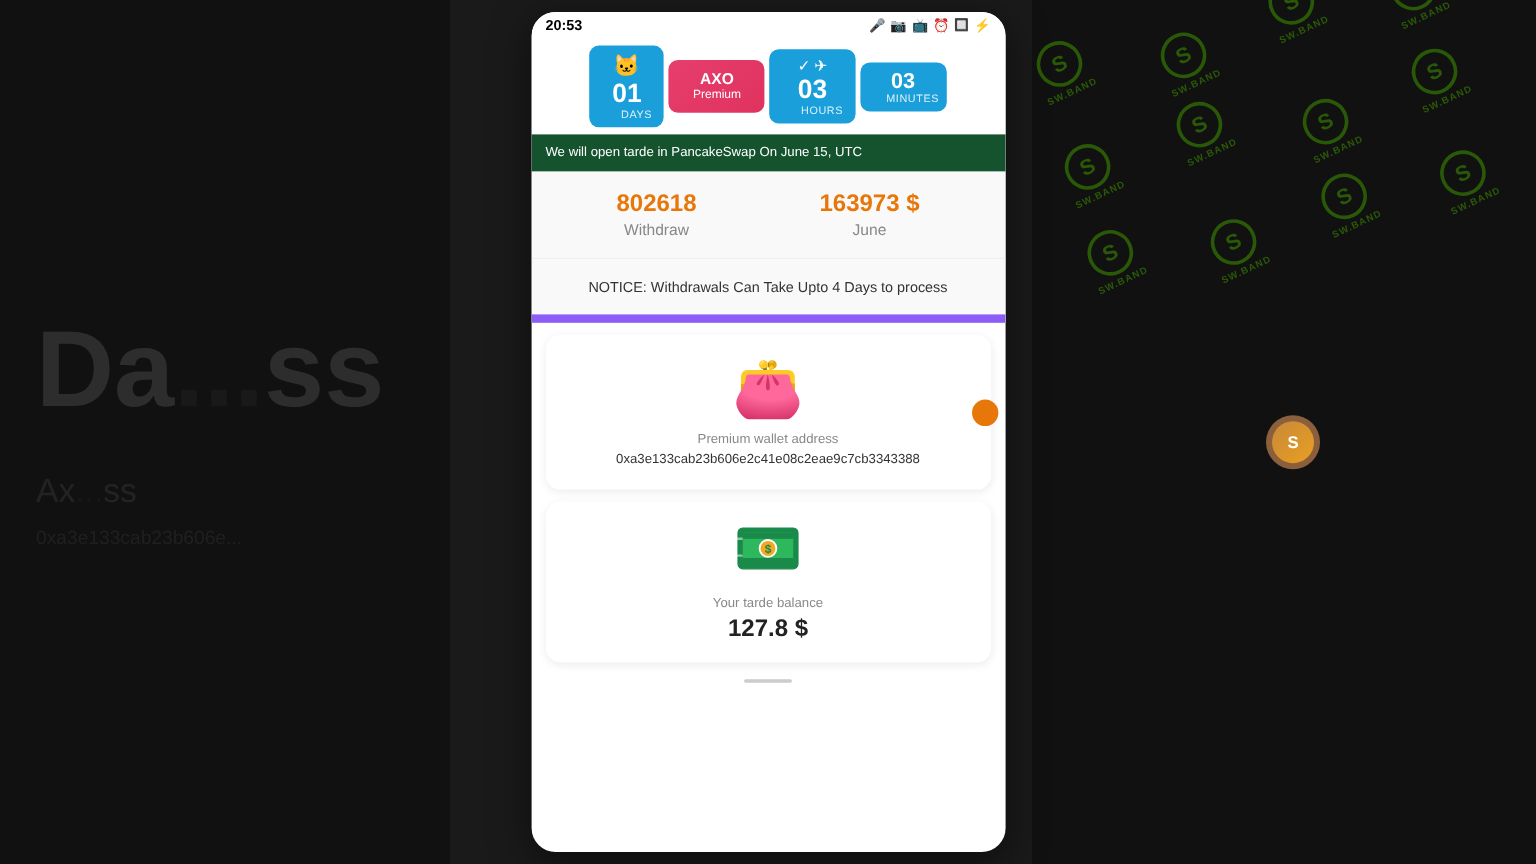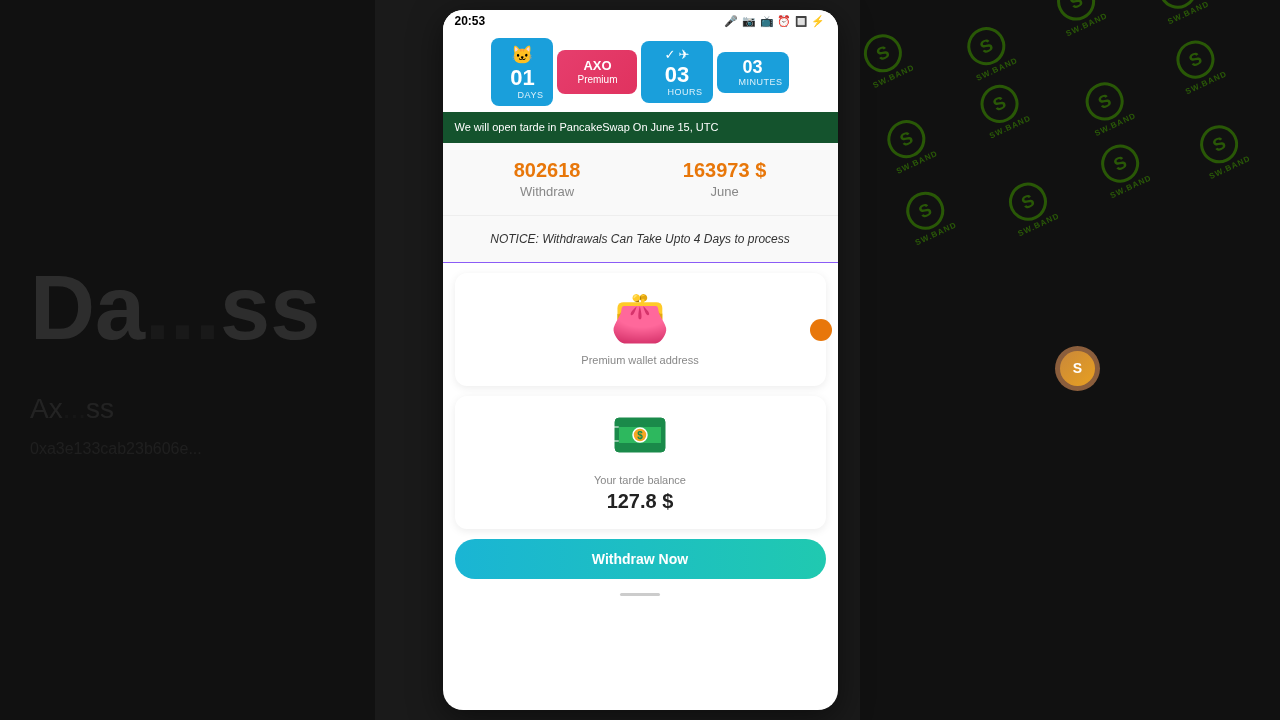--- a/index.html
+++ b/index.html
@@ -147,22 +147,21 @@
     }
 
     
     .notice-text {
       background: #f9f9f9;
       text-align: center;
       padding: 14px 20px;
       font-size: 12px;
       color: #333;
       line-height: 1.5;
-      border-bottom: 1px solid #8b5cf6;
-      font-style: italic;
+      border-bottom: 7px solid #8b5cf6;
     }
 
     
     .wallet-card {
       background: #fff;
       margin: 10px 12px;
       border-radius: 12px;
       padding: 16px;
       box-shadow: 0 2px 8px rgba(0,0,0,0.08);
       display: flex;
@@ -377,36 +376,36 @@
     </div>
   </div>
 
   <div class="notice-text">
     <span>NOTICE: Withdrawals Can Take Upto 4 Days to process</span>
   </div>
 
   <div class="wallet-card">
     <div class="wallet-emoji">👛</div>
     <div class="wallet-address-label">Premium wallet address</div>
+    <div class="wallet-address">0xa3e133cab23b606e2c41e08c2eae9c7cb3343388</div>
     <div class="orange-circle"></div>
   </div>
 
   <div class="balance-card">
     <div style="font-size:44px;margin-bottom:8px;">
       <svg width="55" height="44" viewBox="0 0 55 44" fill="none">
         <rect x="2" y="6" width="50" height="34" rx="4" fill="#1a8a4a" stroke="#1a8a4a" stroke-width="1"></rect>
         <rect x="6" y="10" width="42" height="26" rx="3" fill="#2db85e"></rect>
         <rect x="6" y="10" width="42" height="5" fill="#1a8a4a"></rect>
         <rect x="6" y="31" width="42" height="5" fill="#1a8a4a"></rect>
         <circle cx="27" cy="23" r="7" fill="#f5a623" stroke="#fff" stroke-width="1.5"></circle>
         <text x="27" y="27" text-anchor="middle" font-size="10" font-weight="bold" fill="#1a8a4a">$</text>
         <rect x="0" y="14" width="6" height="2" rx="1" fill="#fff" opacity="0.5"></rect>
         <rect x="0" y="28" width="6" height="2" rx="1" fill="#fff" opacity="0.5"></rect>
       </svg>
     </div>
     <div class="balance-label">Your tarde balance</div>
     <div class="balance-amount">127.8 $</div>
   </div>
 
-  <button class="withdraw-btn">Withdraw Now</button>
 
   <div class="scroll-bar"></div>
 </div>
 
 </body></html>

